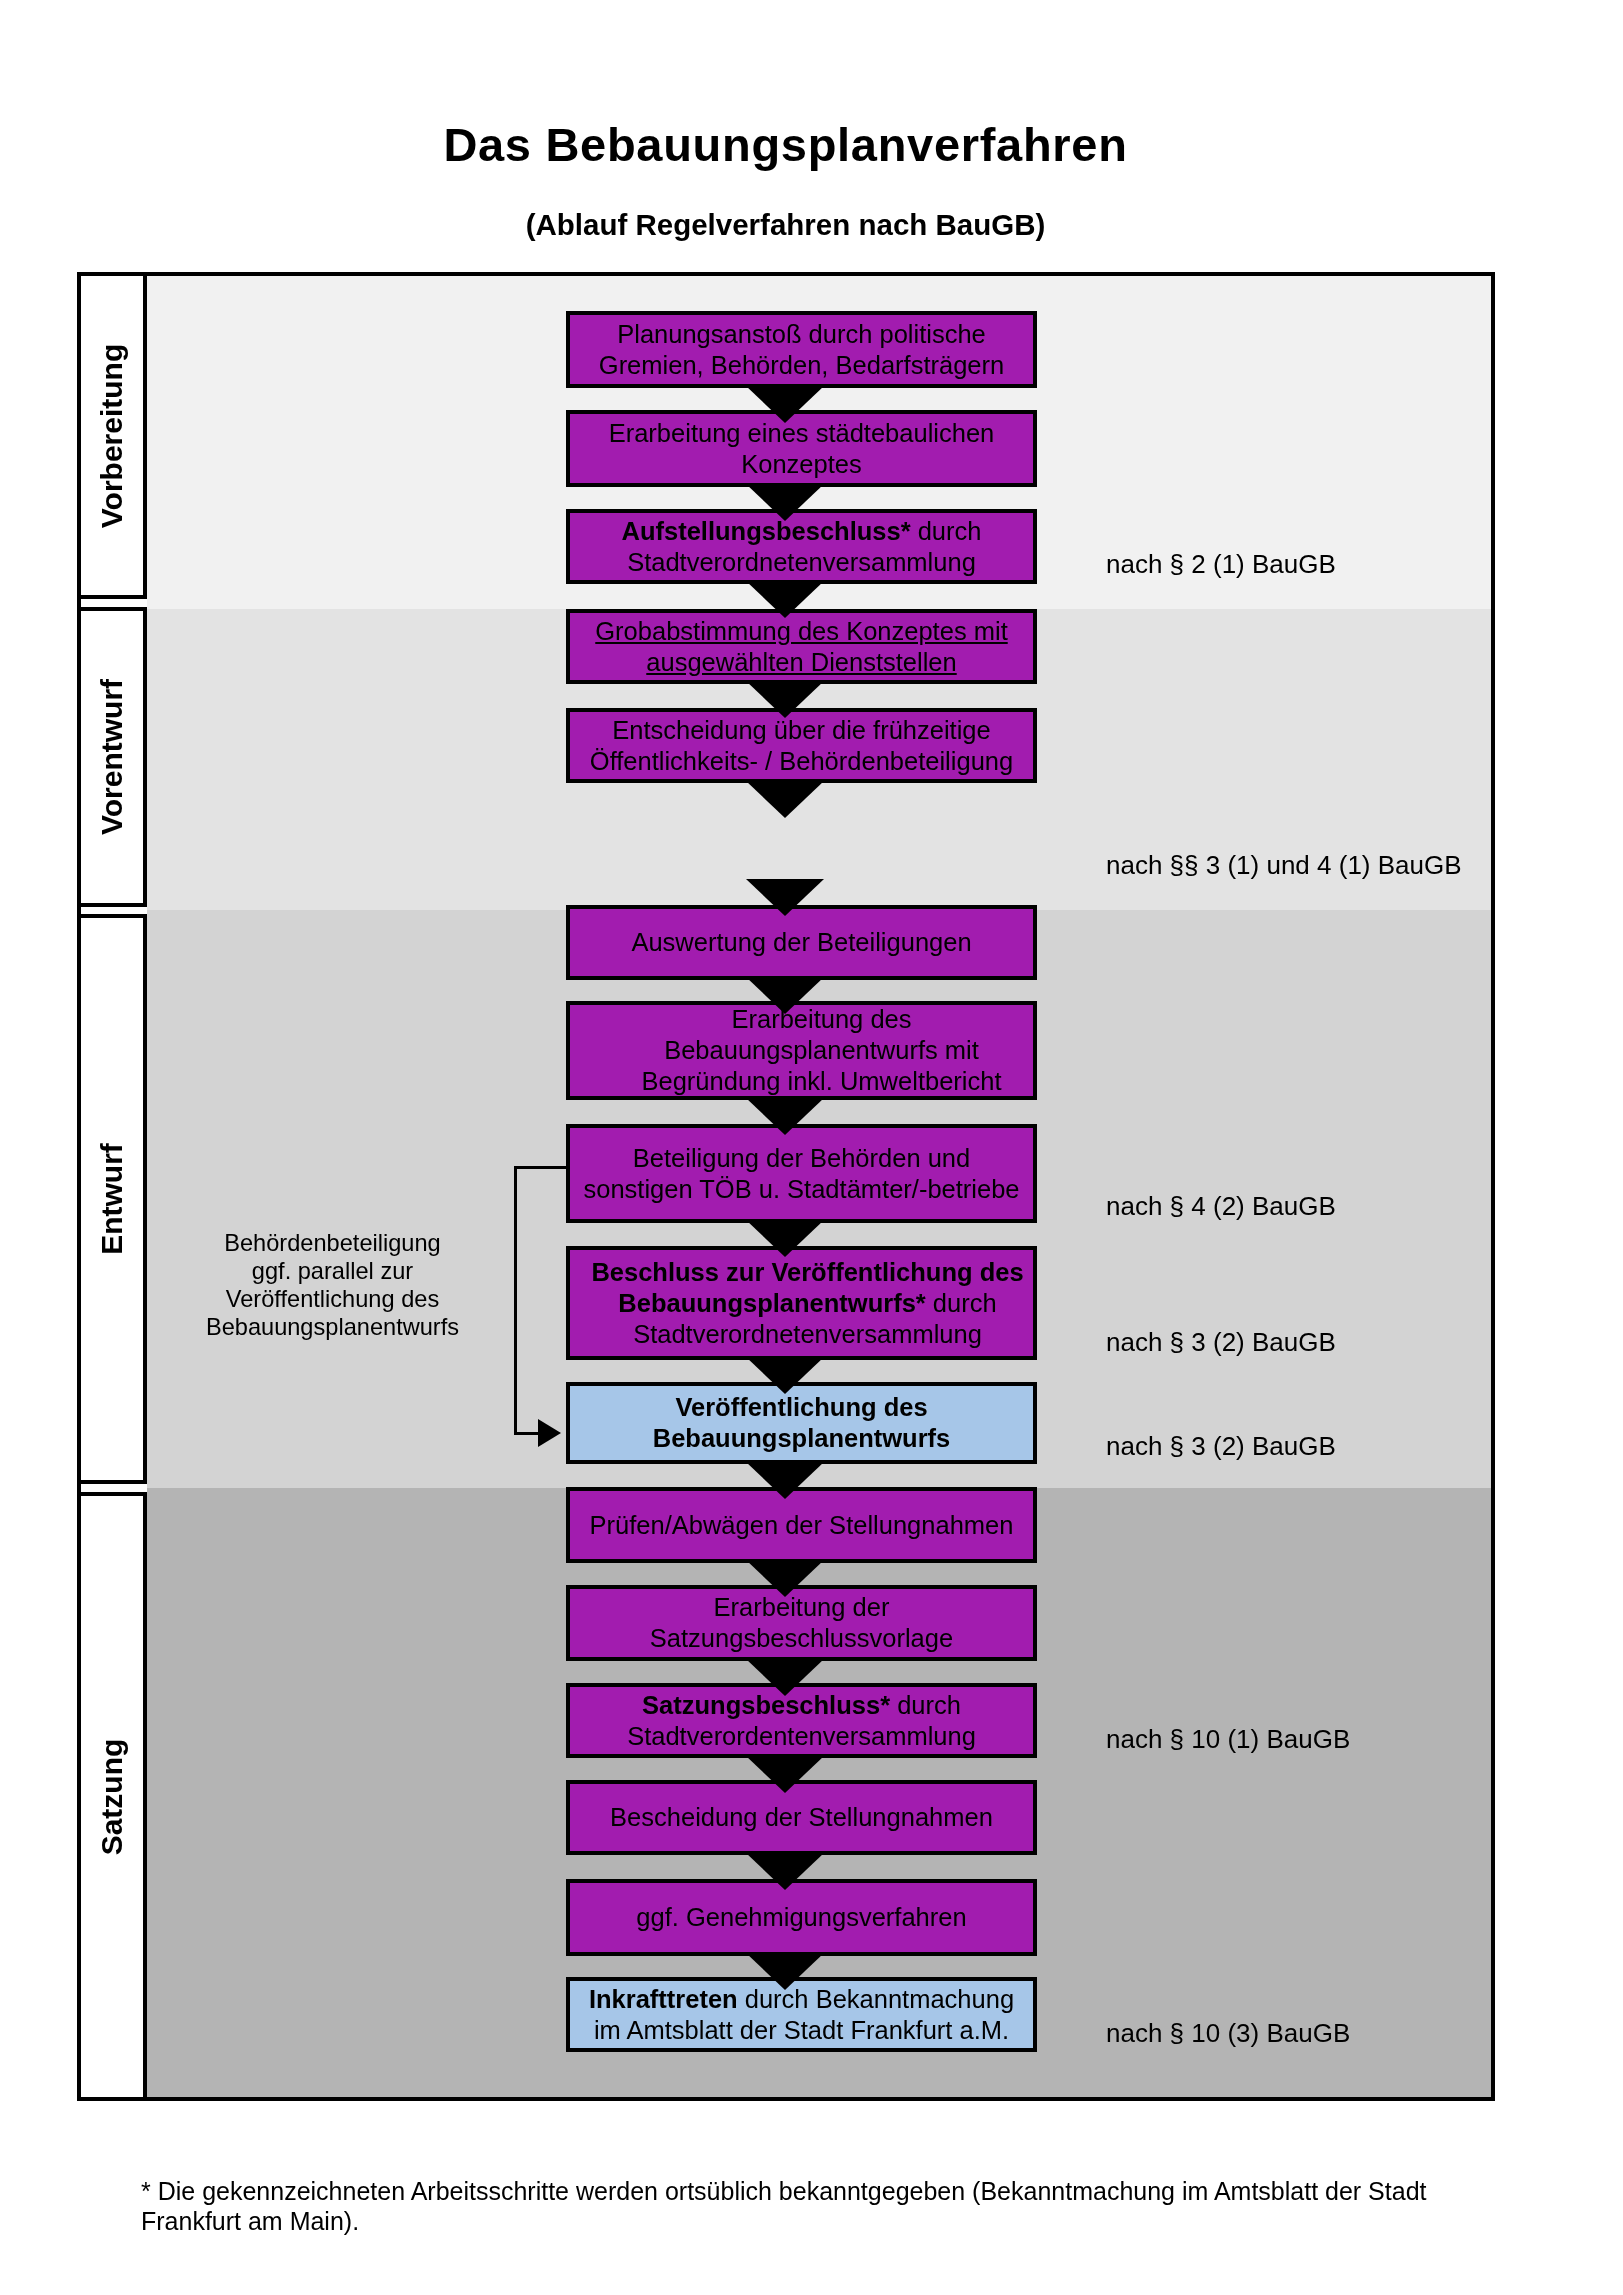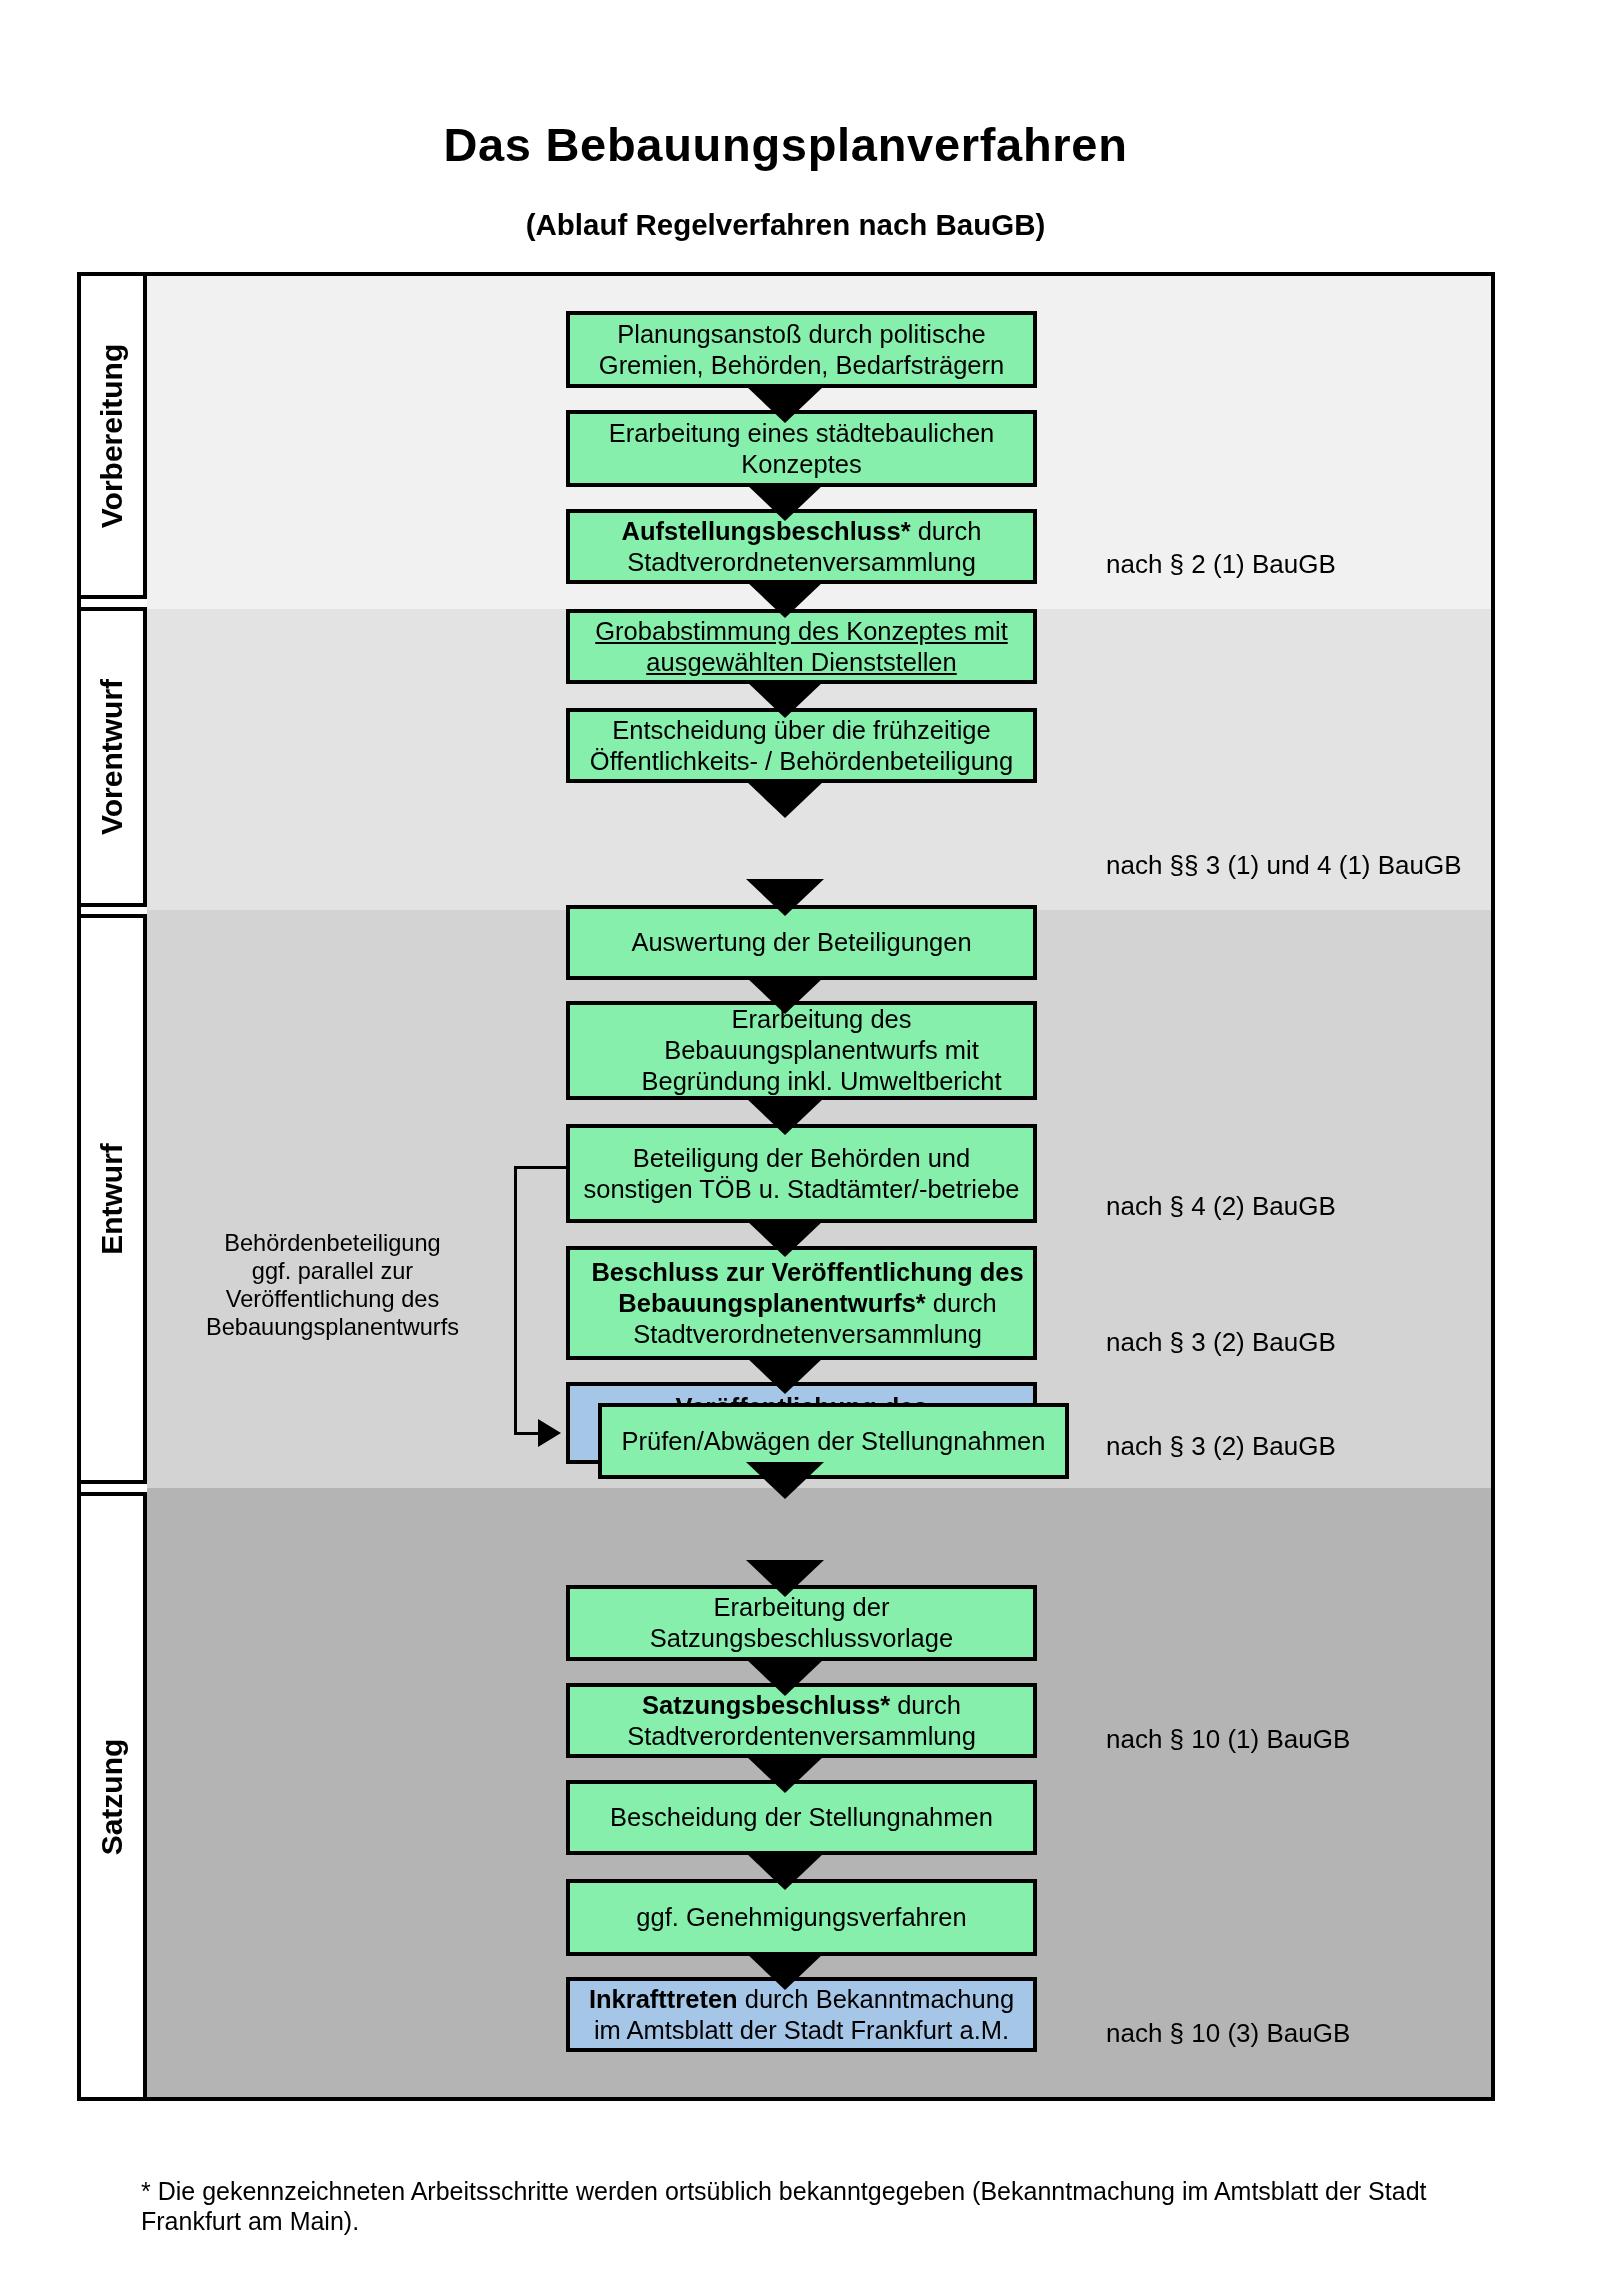--- a/index.html
+++ b/index.html
@@ -16,21 +16,21 @@
 
   .labelcol{position:absolute;left:77px;top:272px;width:70px;height:1829px;background:#fff;}
 
   .stripe{position:absolute;left:147px;width:1344px;}
 
   .cell{position:absolute;left:77px;width:70px;border:4.6px solid #000;box-sizing:border-box;
         background:#fff;display:flex;align-items:center;justify-content:center;}
   .cell span{transform:rotate(-90deg);white-space:nowrap;font-weight:bold;font-size:30px;}
 
   .box{position:absolute;left:566px;width:471px;border:4.6px solid #000;box-sizing:border-box;
-       background:#86efac;display:flex;align-items:center;justify-content:center;z-index:2;}
+       background:#a21caf;display:flex;align-items:center;justify-content:center;z-index:2;}
   .box-text{white-space:pre-line;text-align:center;font-size:25.5px;line-height:31px;}
   .bt-bold{font-weight:bold;}
 
   .arrow{position:absolute;width:0;height:0;z-index:3;
          border-left:39px solid transparent;border-right:39px solid transparent;
          border-top:37px solid #000;}
 
   .note{position:absolute;left:1106px;font-size:26px;line-height:31px;white-space:nowrap;}
 
   .sidenote{position:absolute;left:169px;top:1229px;width:327px;text-align:center;
@@ -107,21 +107,21 @@
   </div>
   <div class="box" style="top:1246px;height:114px;padding-left:12px;">
     <div class="box-text"><span class="bt-bold">Beschluss zur Veröffentlichung des
 Bebauungsplanentwurfs*</span><span> durch
 Stadtverordnetenversammlung</span></div>
   </div>
   <div class="box" style="top: 1382px; height: 82px; background-color: rgb(166, 198, 232);">
     <div class="box-text"><span class="bt-bold">Veröffentlichung des
 Bebauungsplanentwurfs</span><span></span></div>
   </div>
-  <div class="box" style="top:1403px;height:76px;margin-left:32px;">
+  <div class="box" style="top:1487px;height:76px;">
     <div class="box-text"><span class="bt-bold"></span><span>Prüfen/Abwägen der Stellungnahmen</span></div>
   </div>
   <div class="box" style="top:1585px;height:76px;">
     <div class="box-text"><span class="bt-bold"></span><span>Erarbeitung der
 Satzungsbeschlussvorlage</span></div>
   </div>
   <div class="box" style="top:1683px;height:75px;">
     <div class="box-text"><span class="bt-bold">Satzungsbeschluss*</span><span> durch
 Stadtverordentenversammlung</span></div>
   </div>

